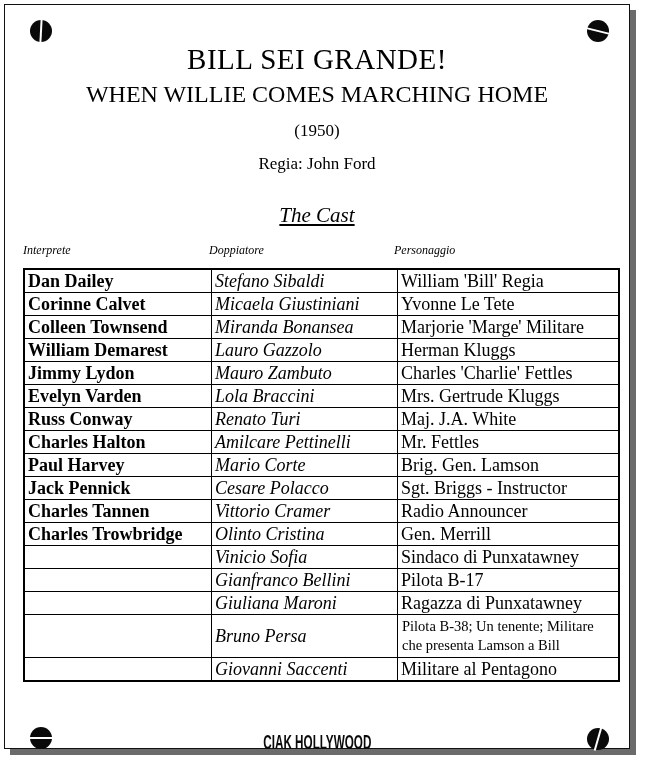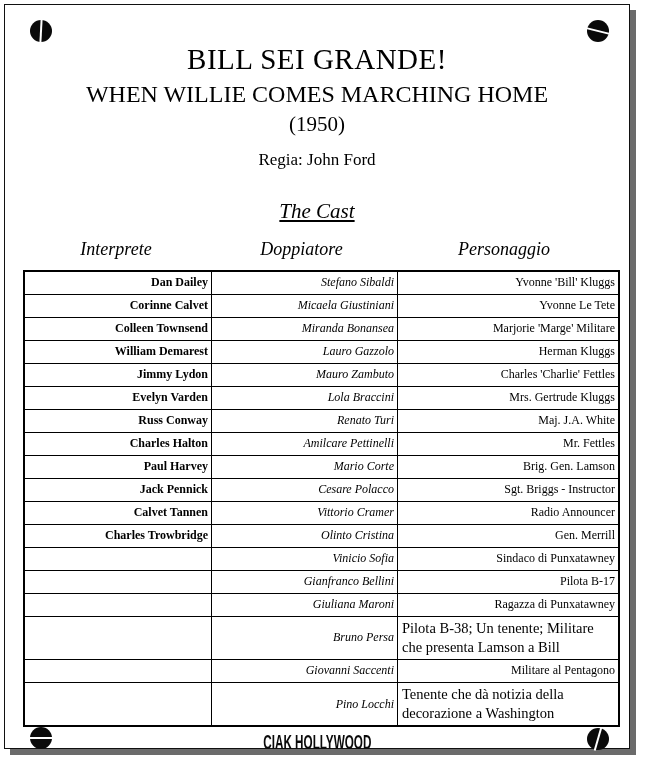--- a/index.html
+++ b/index.html
@@ -14,33 +14,33 @@
   .screw{position:absolute;width:22px;height:22px;border-radius:50%;background:#0a0a0a;}
   .screw .slot{position:absolute;left:50%;top:-1px;width:2px;height:24px;margin-left:-1px;background:#fff;}
   .screw-tl{left:25px;top:15px;}   .screw-tl .slot{transform:rotate(3deg);}
   .screw-tr{right:20px;top:15px;}  .screw-tr .slot{transform:rotate(104deg);}
   .screw-bl{left:25px;top:722px;}  .screw-bl .slot{transform:rotate(90deg);}
   .screw-br{right:20px;top:723px;} .screw-br .slot{transform:rotate(16deg);}
 
   .headerblock{text-align:center;padding-top:38px;line-height:1.15;}
   .t-italian{font-size:29px;font-weight:normal;letter-spacing:.5px;}
   .t-original{font-size:24px;margin-top:5px;}
-  .t-year{font-size:21px;margin-top:3px;}
+  .t-year{font-size:17px;margin-top:12px;}
   .t-director{font-size:17px;margin-top:14px;}
 
   .cast-title{text-align:center;margin-top:29px;font-size:21px;font-style:italic;}
   .cast-title span{text-decoration:underline;}
 
-  .colheads{display:flex;margin:15px 0 0 18px;width:591px;font-style:italic;font-size:18px;text-align:center;}
+  .colheads{display:flex;margin:15px 0 0 18px;width:591px;font-style:italic;font-size:12px;text-align:left;}
   .colheads .ch1{width:186px;} .colheads .ch2{width:185px;} .colheads .ch3{width:220px;}
 
   table.cast{border-collapse:collapse;margin:10px 0 0 18px;width:591px;table-layout:fixed;
     border:2px solid #000;}
-  table.cast td{border:1px solid #000;text-align:right;vertical-align:middle;
-    font-size:12px;height:22px;padding:0 3px;overflow:hidden;}
+  table.cast td{border:1px solid #000;text-align:left;vertical-align:middle;
+    font-size:18px;height:22px;padding:0 3px;overflow:hidden;}
   td.c1{width:180px;font-weight:bold;}
   td.c2{width:179px;font-style:italic;}
   td.c3{width:214px;}
   td.c3.wrap{text-align:left;font-size:14.5px;line-height:1.32;padding:2px 4px;}
 
   .footer-logo{position:absolute;left:0;width:100%;top:728px;text-align:center;}
   .footer-logo span{display:inline-block;font-family:"Liberation Sans",sans-serif;
     font-weight:bold;font-size:15px;letter-spacing:0;transform:scale(.78,1.35);
     transform-origin:center;color:#0a0a0a;}
 </style>
@@ -77,21 +77,21 @@
     <div class="ch1">Interprete</div>
     <div class="ch2">Doppiatore</div>
     <div class="ch3">Personaggio</div>
   </div>
 
   <table class="cast">
     <tbody>
         <tr>
           <td class="c1">Dan Dailey</td>
           <td class="c2">Stefano Sibaldi</td>
-          <td class="c3">Yvonne 'Bill' Kluggs</td>
+          <td class="c3">William 'Bill' Regia</td>
         </tr>
         <tr>
           <td class="c1">Corinne Calvet</td>
           <td class="c2">Micaela Giustiniani</td>
           <td class="c3">Yvonne Le Tete</td>
         </tr>
         <tr>
           <td class="c1">Colleen Townsend</td>
           <td class="c2">Miranda Bonansea</td>
           <td class="c3">Marjorie 'Marge' Militare</td>
@@ -125,21 +125,21 @@
           <td class="c1">Paul Harvey</td>
           <td class="c2">Mario Corte</td>
           <td class="c3">Brig. Gen. Lamson</td>
         </tr>
         <tr>
           <td class="c1">Jack Pennick</td>
           <td class="c2">Cesare Polacco</td>
           <td class="c3">Sgt. Briggs - Instructor</td>
         </tr>
         <tr>
-          <td class="c1">Calvet Tannen</td>
+          <td class="c1">Charles Tannen</td>
           <td class="c2">Vittorio Cramer</td>
           <td class="c3">Radio Announcer</td>
         </tr>
         <tr>
           <td class="c1">Charles Trowbridge</td>
           <td class="c2">Olinto Cristina</td>
           <td class="c3">Gen. Merrill</td>
         </tr>
         <tr>
           <td class="c1"></td>
@@ -159,25 +159,20 @@
         <tr>
           <td class="c1"></td>
           <td class="c2">Bruno Persa</td>
           <td class="c3 wrap">Pilota B-38; Un tenente; Militare che presenta Lamson a Bill</td>
         </tr>
         <tr>
           <td class="c1"></td>
           <td class="c2">Giovanni Saccenti</td>
           <td class="c3">Militare al Pentagono</td>
         </tr>
-        <tr>
-          <td class="c1"></td>
-          <td class="c2">Pino Locchi</td>
-          <td class="c3 wrap">Tenente che dà notizia della decorazione a Washington</td>
-        </tr>
       </tbody>
   </table>
 
   <div class="footer-logo">
     <span>CIAK HOLLYWOOD</span>
   </div>
 
 </div>
 
 </body></html>

